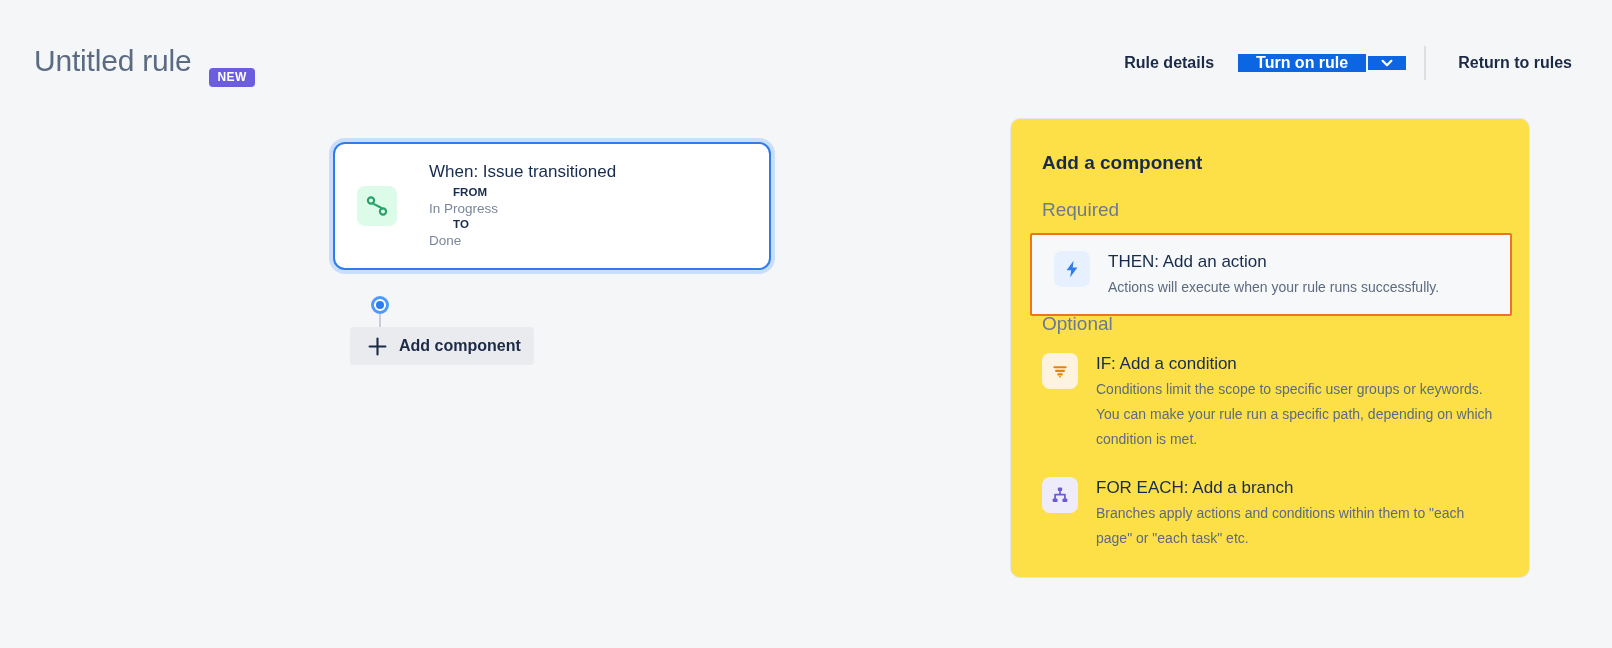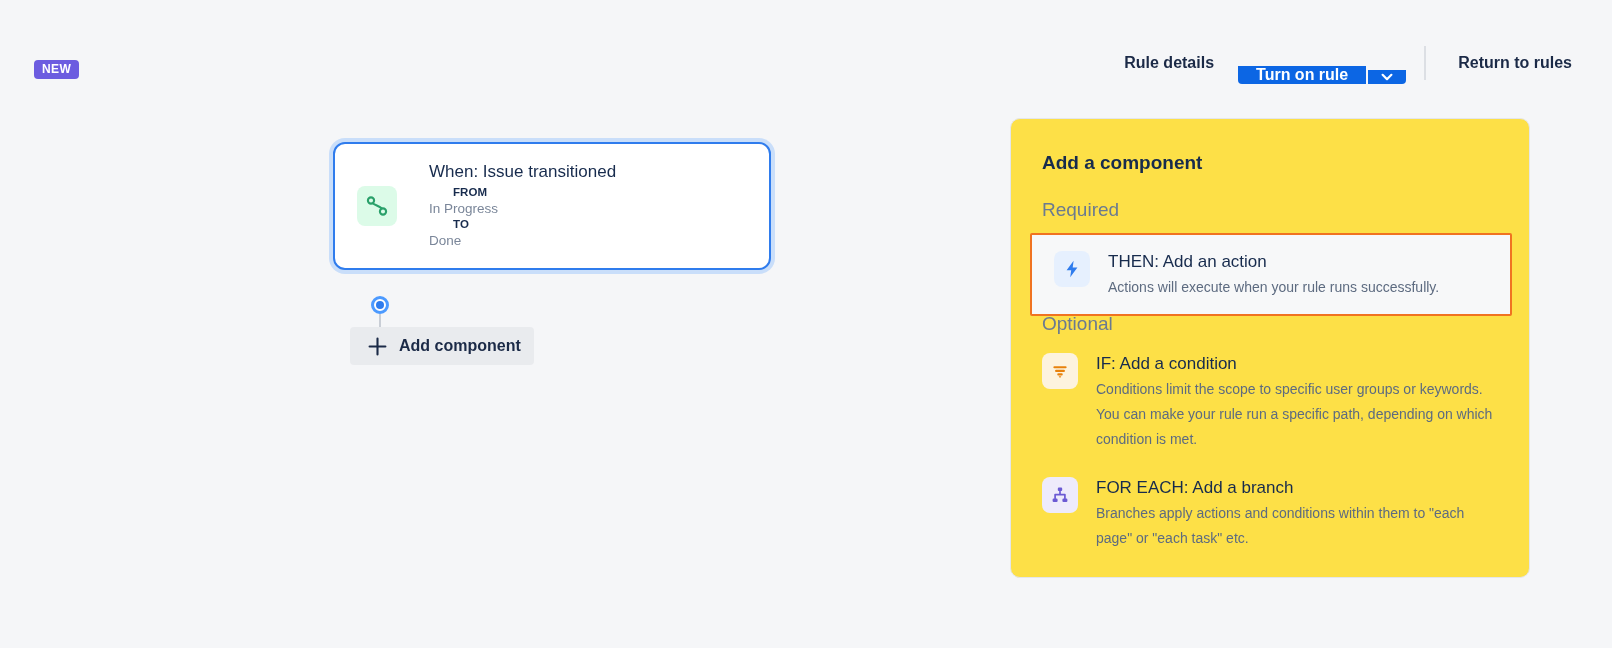--- a/index.html
+++ b/index.html
@@ -63,21 +63,21 @@
     font-size: 16px;
     font-weight: 700;
     color: #1b2a47;
     padding: 0 14px;
     cursor: pointer;
     white-space: nowrap;
   }
   .rule-details-btn { margin-right: 10px; }
   .split-btn {
     display: flex;
-    align-items: flex-end;
+    align-items: center;
     height: 42px;
     border-radius: 4px;
     overflow: hidden;
   }
   .split-btn-main {
     background: #0c66e4;
     color: #ffffff;
     font-size: 16px;
     font-weight: 700;
     padding: 0 18px;
@@ -300,20 +300,21 @@
   }
   .option-if .option-desc { width: 400px; }
   .option-foreach .option-desc { width: 400px; }
 </style>
 </head>
 <body>
 
 <div class="header">
 
   <div class="title-group">
+    <div class="page-title">Untitled rule</div>
     <div class="new-badge">NEW</div>
   </div>
 
   <div class="header-actions">
     <div class="link-btn rule-details-btn">Rule details</div>
 
     <div class="split-btn">
       <div class="split-btn-main">Turn on rule</div>
       <div class="split-btn-sep"></div>
       <div class="split-btn-caret">

